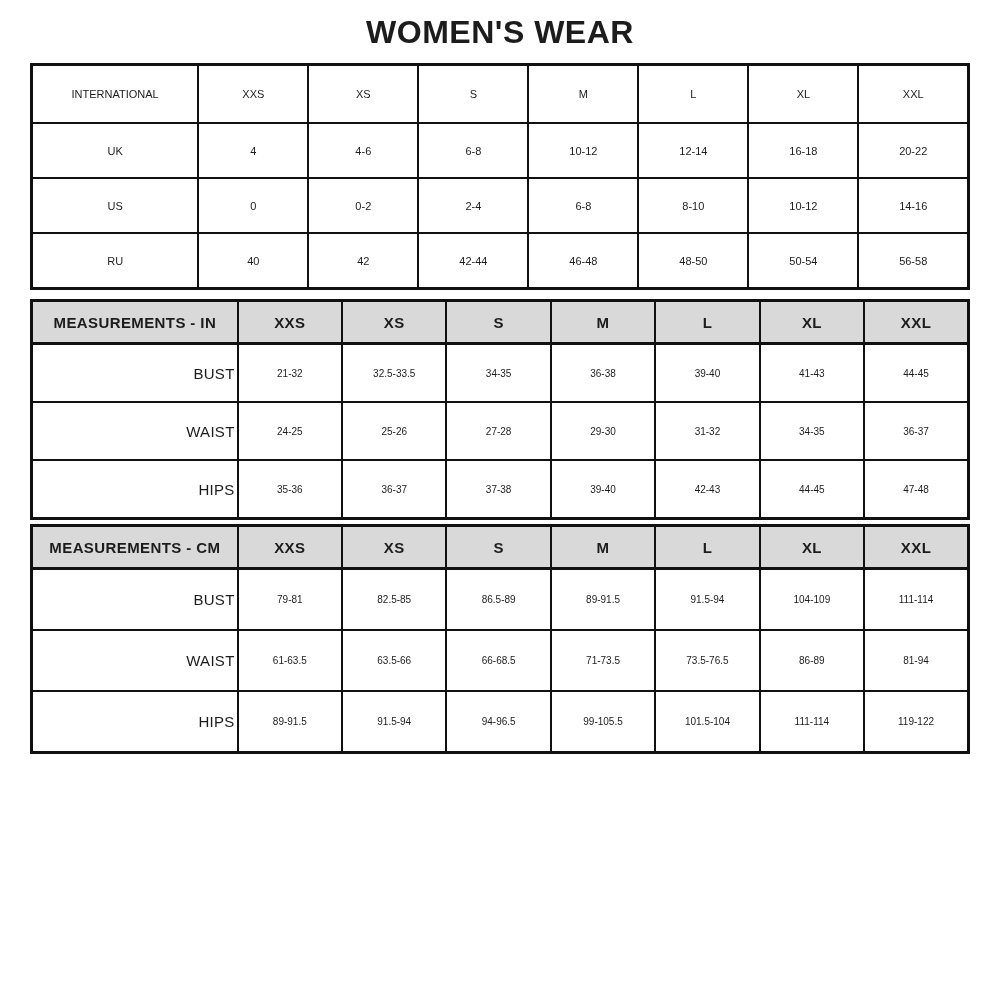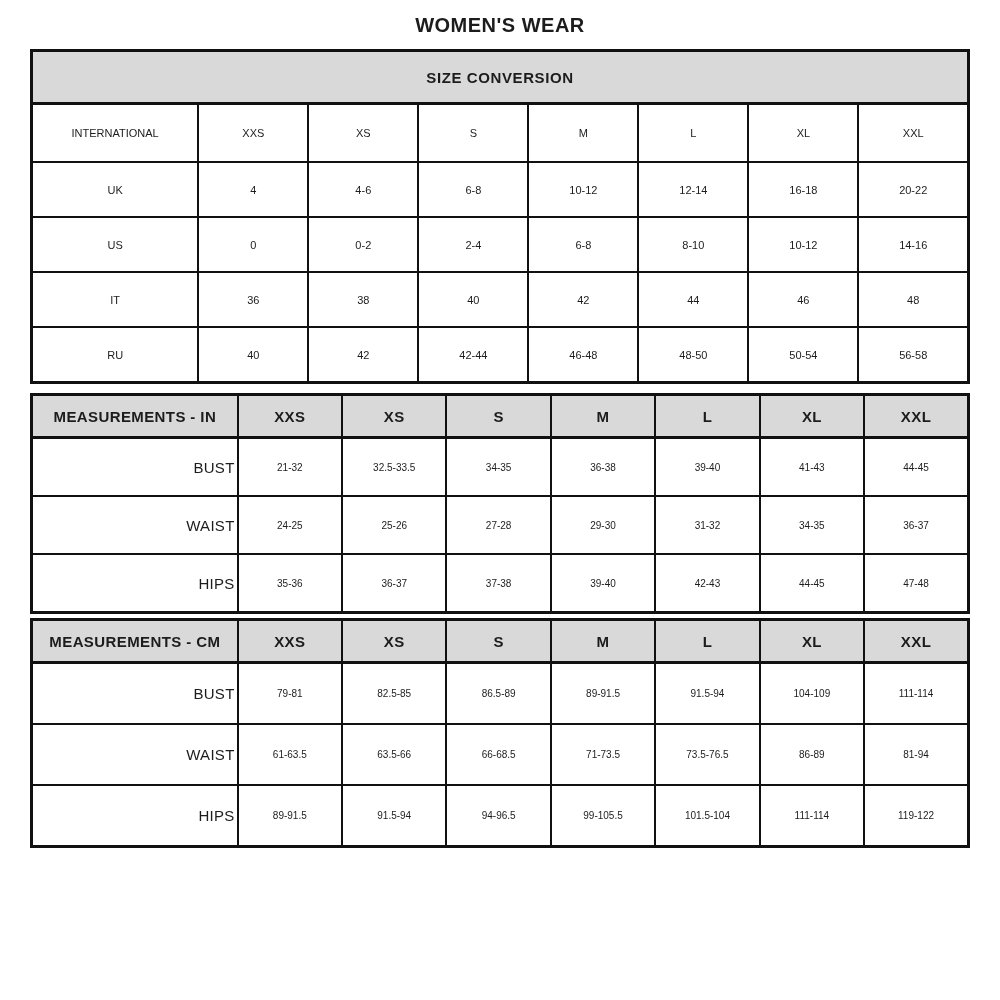--- a/index.html
+++ b/index.html
@@ -11,21 +11,21 @@
     font-family: "Liberation Sans", "DejaVu Sans", sans-serif;
     color: #1c1c1c;
     -webkit-font-smoothing: antialiased;
   }
   .page {
     box-sizing: border-box;
     width: 1000px;
     padding: 8px 30px 0 30px;
   }
   .title {
-    font-size: 20px;
+    font-size: 32px;
     font-weight: 700;
     text-align: center;
     letter-spacing: 0.5px;
     margin: 6px 0 12px 0;
     color: #1c1c1c;
   }
   table {
     border-collapse: collapse;
     width: 940px;
     table-layout: fixed;
@@ -83,23 +83,20 @@
       <col class="c0">
         <col class="c">
         <col class="c">
         <col class="c">
         <col class="c">
         <col class="c">
         <col class="c">
         <col class="c">
     </colgroup>
     <tbody>
-        <tr>
-          <td class="merged" colspan="8">SIZE CONVERSION</td>
-        </tr>
         <tr class="intl-row">
           <td class="lbl">INTERNATIONAL</td>
           <td class="szh">XXS</td>
           <td class="szh">XS</td>
           <td class="szh">S</td>
           <td class="szh">M</td>
           <td class="szh">L</td>
           <td class="szh">XL</td>
           <td class="szh">XXL</td>
         </tr>
@@ -117,30 +114,20 @@
           <td class="lbl">US</td>
           <td class="val">0</td>
           <td class="val">0-2</td>
           <td class="val">2-4</td>
           <td class="val">6-8</td>
           <td class="val">8-10</td>
           <td class="val">10-12</td>
           <td class="val">14-16</td>
         </tr>
         <tr>
-          <td class="lbl">IT</td>
-          <td class="val">36</td>
-          <td class="val">38</td>
-          <td class="val">40</td>
-          <td class="val">42</td>
-          <td class="val">44</td>
-          <td class="val">46</td>
-          <td class="val">48</td>
-        </tr>
-        <tr>
           <td class="lbl">RU</td>
           <td class="val">40</td>
           <td class="val">42</td>
           <td class="val">42-44</td>
           <td class="val">46-48</td>
           <td class="val">48-50</td>
           <td class="val">50-54</td>
           <td class="val">56-58</td>
         </tr>
       </tbody>

